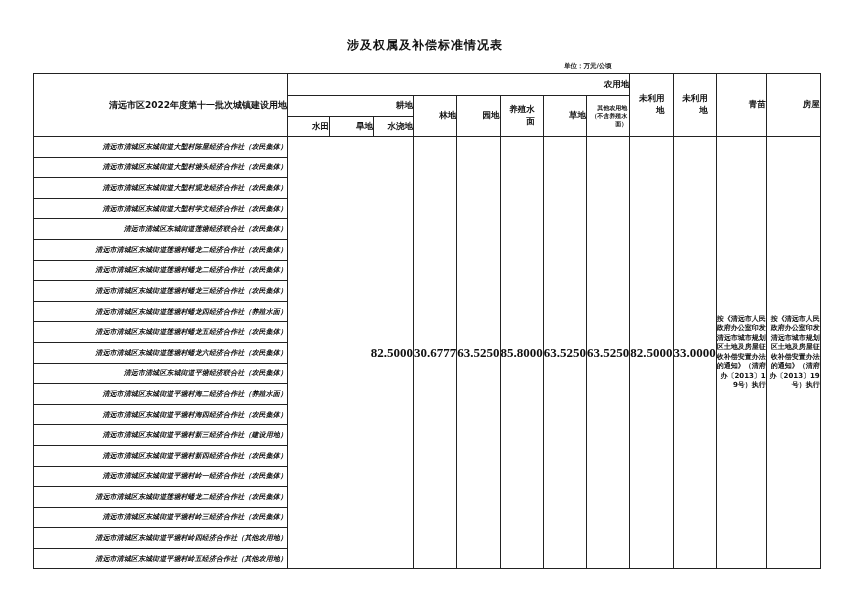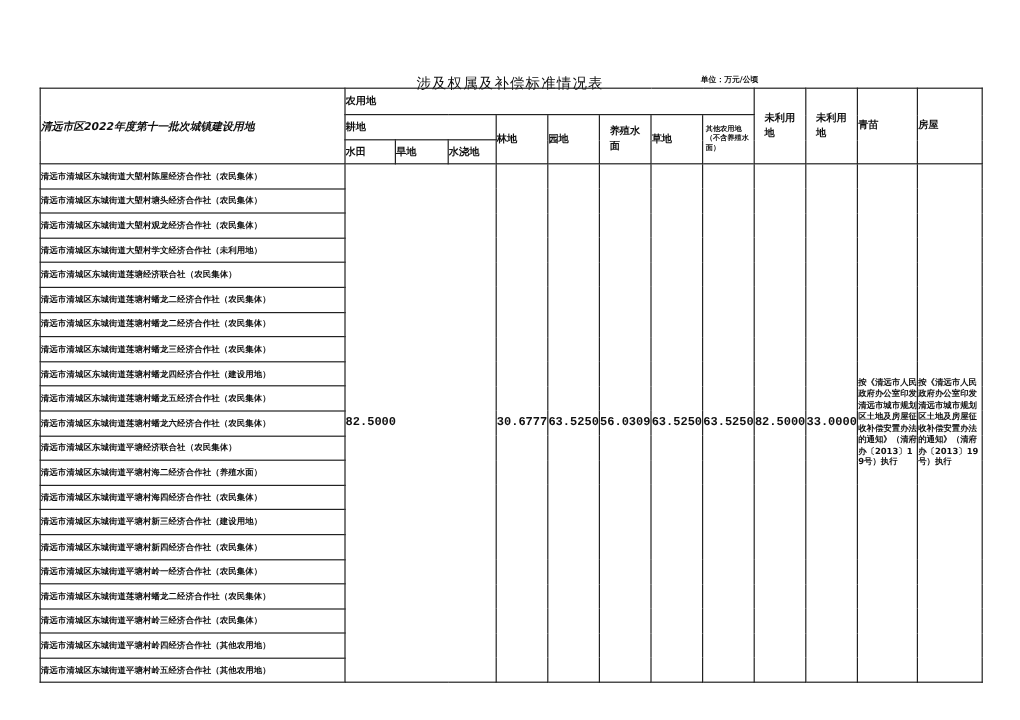--- a/index.html
+++ b/index.html
@@ -1,30 +1,30 @@
 <!DOCTYPE html>
 <html><head>
 <meta charset="utf-8">
 <style>
   html, body { margin:0; padding:0; background:#ffffff; }
   body { width:850px; height:600px; position:relative; overflow:hidden;
          font-family:"DejaVu Sans", sans-serif; color:#111; }
   .title { position:absolute; left:0; width:850px; top:37px; text-align:center;
-           font-size:12px; font-weight:normal; letter-spacing:1px;margin-top:24px; }
-  .unit { position:absolute; left:584px; top:62px; font-size:6.5px; font-weight:bold; }
+           font-size:12px; font-weight:bold; letter-spacing:1px; }
+  .unit { position:absolute; left:564px; top:62px; font-size:6.5px; font-weight:bold; }
   table.main { position:absolute; left:33px; top:73px; border-collapse:collapse;
                table-layout:fixed; }
-  table.main td, table.main th { border:1px solid #222; padding:0; text-align:left;
+  table.main td, table.main th { border:1px solid #222; padding:0; text-align:right;
                vertical-align:middle; font-weight:bold; overflow:hidden; }
   th { font-size:8.5px; }
   th.small { font-size:6px; line-height:8px; }
-  td.name { font-size:7px; height:19.6px; white-space:nowrap; letter-spacing:0.1px; }
-  td.num { font-size:10px; font-weight:normal; font-family:Liberation Mono, monospace; }
+  td.name { font-size:7px; height:19.6px; white-space:nowrap; letter-spacing:0.1px;font-style:italic; }
+  td.num { font-size:13px; font-weight:normal; font-family:Liberation Serif, serif; }
   td.note { font-size:7px; line-height:9.5px; text-align:center; padding:0 1px; word-break:break-all; }
-  .hdr-main { font-size:9px;font-style:italic; }
+  .hdr-main { font-size:9px; }
 </style>
 </head>
 <body>
 
 <div class="title">涉及权属及补偿标准情况表</div>
 <div class="unit">单位：万元/公顷</div>
 
 <table class="main">
   <colgroup>
     <col style="width:254px">
@@ -63,51 +63,51 @@
       <th>旱地</th>
       <th>水浇地</th>
     </tr>
   </thead>
   <tbody>
     <tr>
       <td class="name">清远市清城区东城街道大塱村陈屋经济合作社（农民集体）</td>
       <td rowspan="21" colspan="3" class="num">82.5000</td>
       <td rowspan="21" class="num">30.6777</td>
       <td rowspan="21" class="num">63.5250</td>
-      <td rowspan="21" class="num">56.0309</td>
+      <td rowspan="21" class="num">85.8000</td>
       <td rowspan="21" class="num">63.5250</td>
       <td rowspan="21" class="num">63.5250</td>
       <td rowspan="21" class="num">82.5000</td>
       <td rowspan="21" class="num">33.0000</td>
       <td rowspan="21" class="note">按《清远市人民政府办公室印发清远市城市规划区土地及房屋征收补偿安置办法的通知》（清府办〔2013〕19号）执行</td>
       <td rowspan="21" class="note">按《清远市人民政府办公室印发清远市城市规划区土地及房屋征收补偿安置办法的通知》（清府办〔2013〕19号）执行</td>
     </tr>
     <tr>
         <td class="name">清远市清城区东城街道大塱村塘头经济合作社（农民集体）</td>
       </tr>
     <tr>
         <td class="name">清远市清城区东城街道大塱村观龙经济合作社（农民集体）</td>
       </tr>
     <tr>
-        <td class="name">清远市清城区东城街道大塱村学文经济合作社（未利用地）</td>
+        <td class="name">清远市清城区东城街道大塱村学文经济合作社（农民集体）</td>
       </tr>
     <tr>
         <td class="name">清远市清城区东城街道莲塘经济联合社（农民集体）</td>
       </tr>
     <tr>
         <td class="name">清远市清城区东城街道莲塘村蟠龙二经济合作社（农民集体）</td>
       </tr>
     <tr>
         <td class="name">清远市清城区东城街道莲塘村蟠龙二经济合作社（农民集体）</td>
       </tr>
     <tr>
         <td class="name">清远市清城区东城街道莲塘村蟠龙三经济合作社（农民集体）</td>
       </tr>
     <tr>
-        <td class="name">清远市清城区东城街道莲塘村蟠龙四经济合作社（建设用地）</td>
+        <td class="name">清远市清城区东城街道莲塘村蟠龙四经济合作社（养殖水面）</td>
       </tr>
     <tr>
         <td class="name">清远市清城区东城街道莲塘村蟠龙五经济合作社（农民集体）</td>
       </tr>
     <tr>
         <td class="name">清远市清城区东城街道莲塘村蟠龙六经济合作社（农民集体）</td>
       </tr>
     <tr>
         <td class="name">清远市清城区东城街道平塘经济联合社（农民集体）</td>
       </tr>

